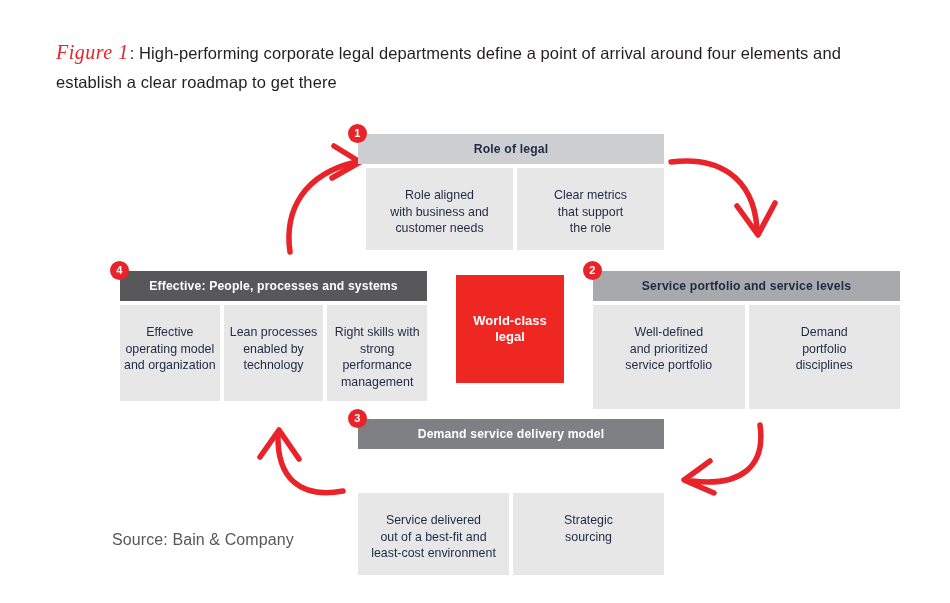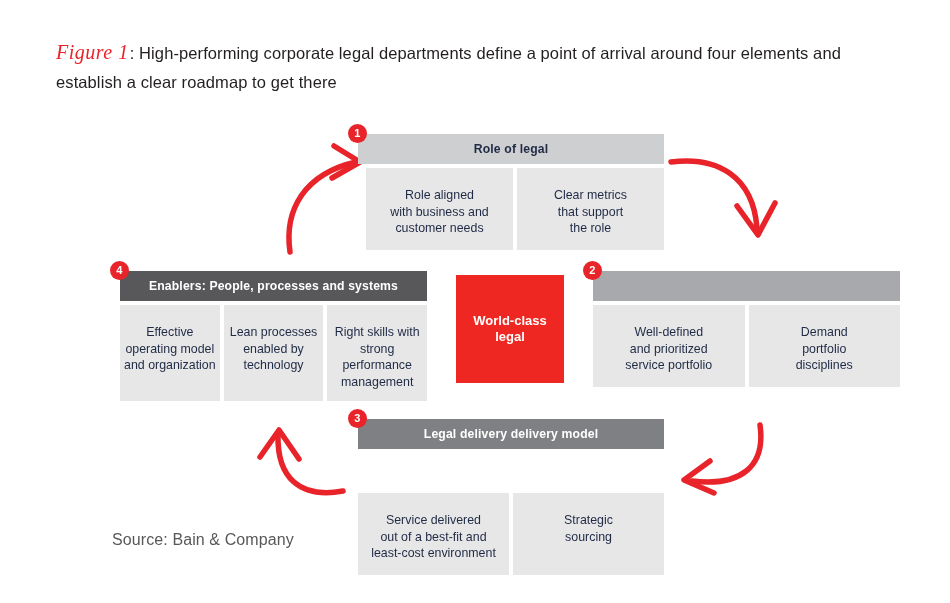--- a/index.html
+++ b/index.html
@@ -92,21 +92,21 @@
     line-height: 19px;
     text-align: center;
     z-index: 5;
   }
 
   
   #group-role      { left: 358px; top: 134px; width: 306px; }
   #group-role .group-cells { height: 82px; margin-left: 8px; }
 
   #group-service   { left: 593px; top: 271px; width: 307px; }
-  #group-service .group-cells { height: 82px; }
+  #group-service .group-cells { height: 104px; }
 
   #group-delivery  { left: 358px; top: 419px; width: 306px; }
   #group-delivery .group-cells { height: 82px; margin-top: 44px; }
 
   #group-enablers  { left: 120px; top: 271px; width: 307px; }
   #group-enablers .group-cells { height: 96px; }
 
   
   #core-box {
     position: absolute;
@@ -181,49 +181,50 @@
 customer needs</div>
       <div class="cell" style="white-space:pre-line">Clear metrics
 that support
 the role</div>
     </div>
   </div>
 
   <div class="group" id="group-service">
     <div class="group-header hdr-mid">
       <div class="badge">2</div>
+      <span>Service portfolio and service levels</span>
     </div>
     <div class="group-cells">
       <div class="cell" style="white-space:pre-line">Well-defined
 and prioritized
 service portfolio</div>
       <div class="cell" style="white-space:pre-line">Demand
 portfolio
 disciplines</div>
     </div>
   </div>
 
   <div class="group" id="group-delivery">
     <div class="group-header hdr-dark">
       <div class="badge">3</div>
-      <span>Legal delivery delivery model</span>
+      <span>Demand service delivery model</span>
     </div>
     <div class="group-cells">
       <div class="cell" style="white-space:pre-line">Service delivered
 out of a best-fit and
 least-cost environment</div>
       <div class="cell" style="white-space:pre-line">Strategic
 sourcing</div>
     </div>
   </div>
 
   <div class="group" id="group-enablers">
     <div class="group-header hdr-darker">
       <div class="badge">4</div>
-      <span>Enablers: People, processes and systems</span>
+      <span>Effective: People, processes and systems</span>
     </div>
     <div class="group-cells">
       <div class="cell" style="white-space:pre-line">Effective
 operating model
 and organization</div>
       <div class="cell" style="white-space:pre-line">Lean processes
 enabled by
 technology</div>
       <div class="cell" style="white-space:pre-line">Right skills with
 strong performance

